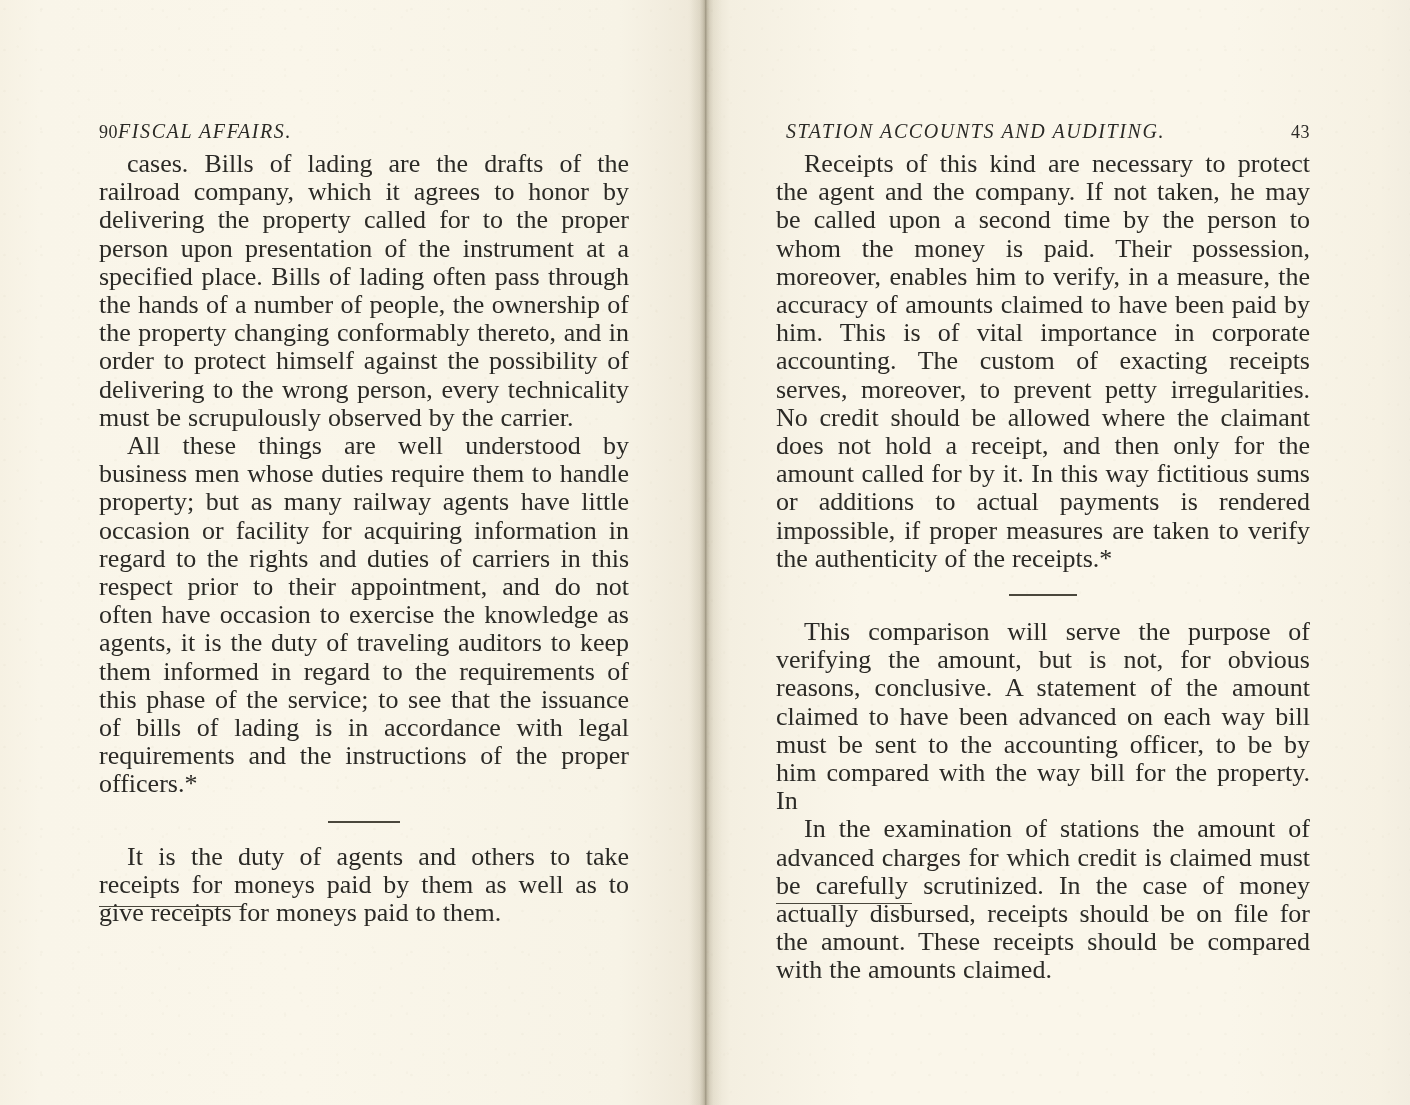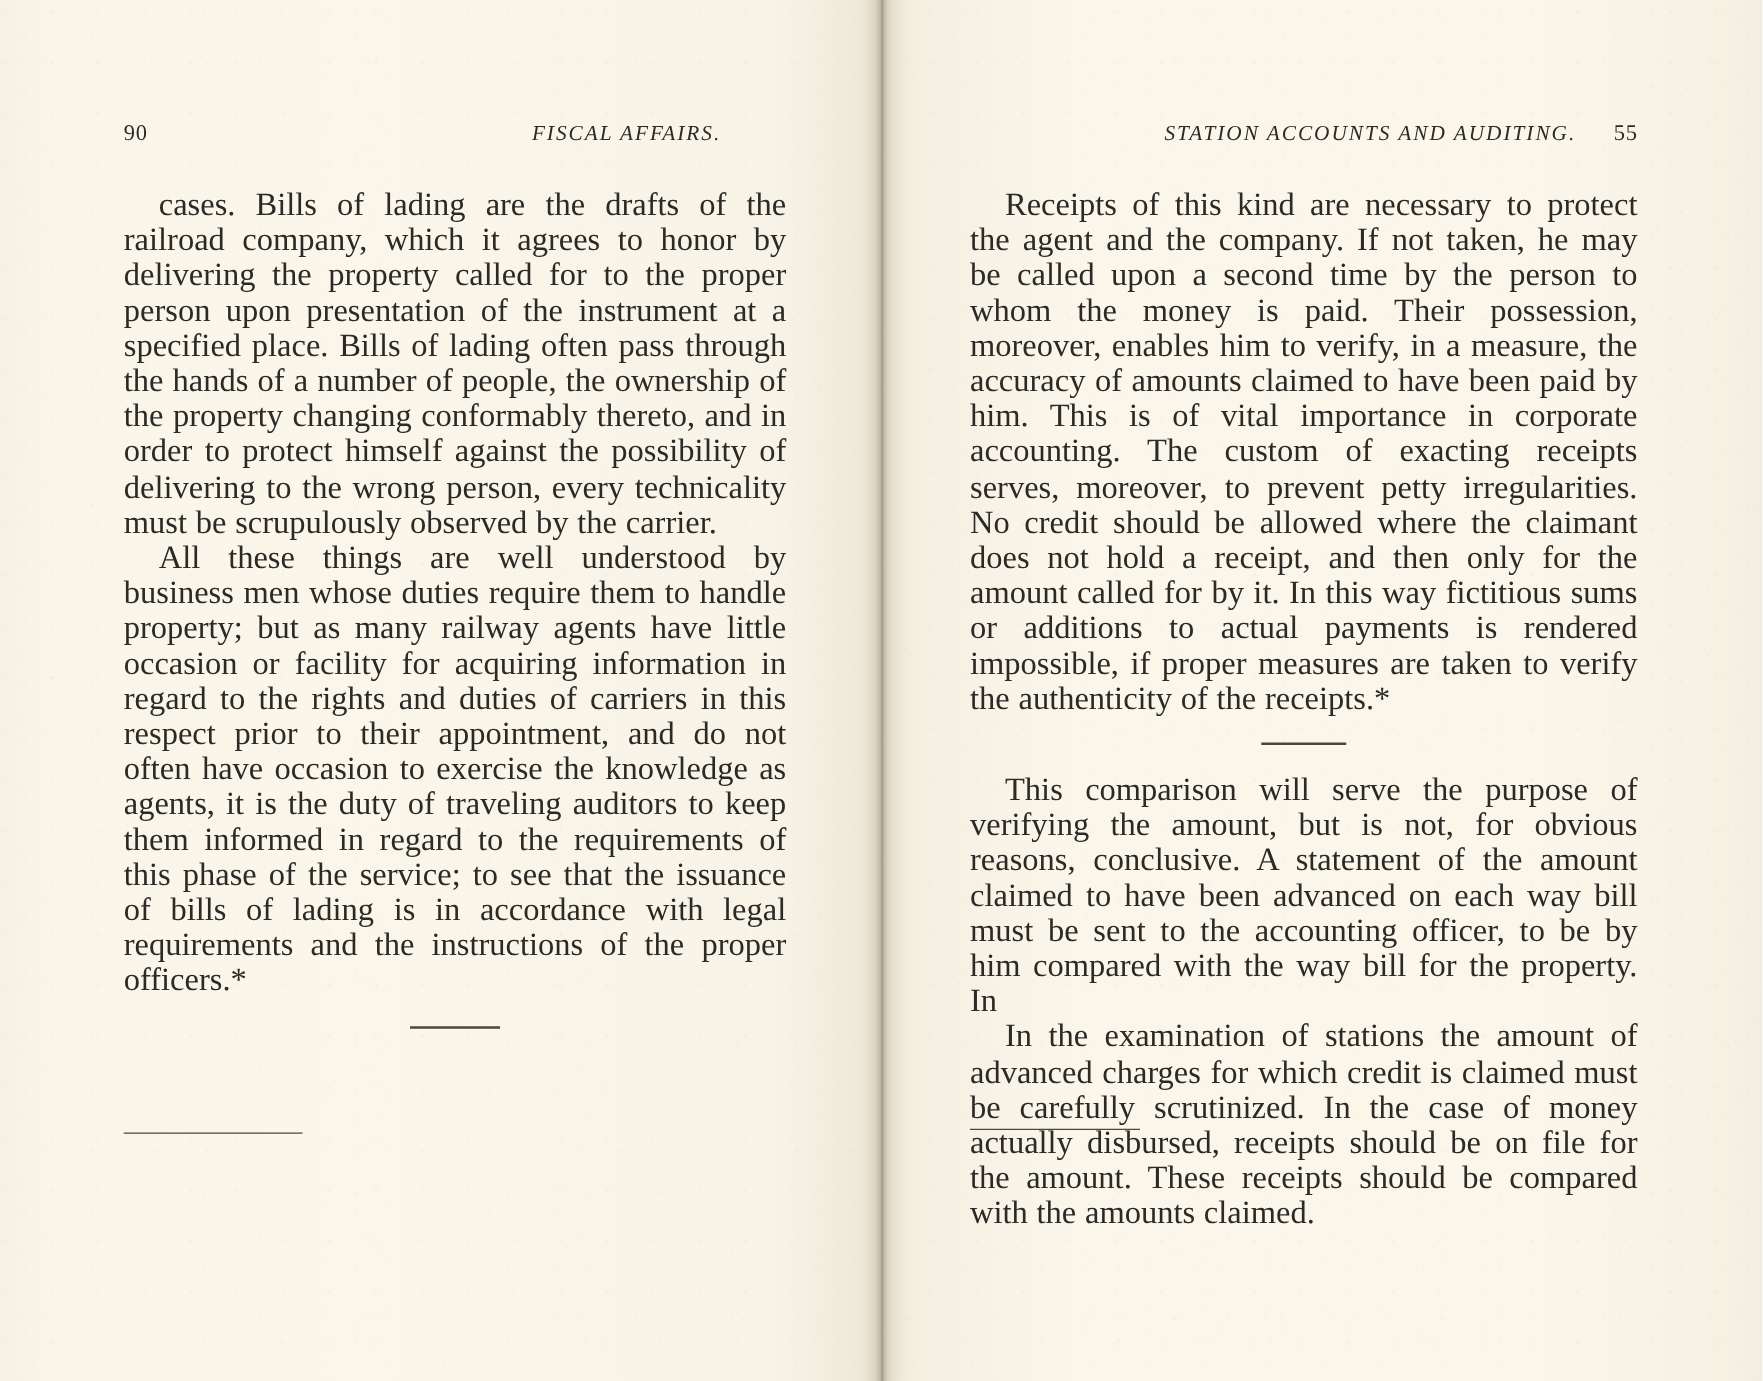--- a/index.html
+++ b/index.html
@@ -88,25 +88,26 @@
     height: 26px;
     margin-bottom: 28px;
   }
   .runhead .folio {
     font-size: 18px;
     letter-spacing: .5px;
     font-style: normal;
   }
   .runhead .title {
     flex: 1;
-    text-align: right;
+    text-align: left;
     font-style: italic;
-    font-size: 17px;
+    font-size: 20px;
     letter-spacing: 1.6px;
     white-space: nowrap;
+    margin-top: 24px;
   }
   .runhead.left-head .title  { padding-right: 52px; }
   .runhead.right-head .title { padding-left: 10px; padding-right: 30px; }
   .runhead.right-head .folio { order: 2; }
 
   p.body {
     margin: 0;
     text-align: justify;
     text-align-last: left;
     font-size: 26px;
@@ -167,34 +168,35 @@
         <span class="folio">90</span>
         <span class="title">FISCAL AFFAIRS.</span>
       </div>
 
       <p class="body">cases. Bills of lading are the drafts of the railroad company, which it agrees to honor by delivering the property called for to the proper person upon presentation of the instrument at a specified place. Bills of lading often pass through the hands of a number of people, the ownership of the property changing conformably thereto, and in order to protect himself against the possibility of delivering to the wrong person, every technicality must be scrupulously observed by the carrier.</p>
 
       <p class="body">All these things are well understood by business men whose duties require them to handle property; but as many railway agents have little occasion or facility for acquiring information in regard to the rights and duties of carriers in this respect prior to their appointment, and do not often have occasion to exercise the knowledge as agents, it is the duty of traveling auditors to keep them informed in regard to the requirements of this phase of the service; to see that the issuance of bills of lading is in accordance with legal requirements and the instructions of the proper officers.*</p>
 
       <div class="rule-center"></div>
 
+      <p class="body">It is the duty of agents and others to take receipts for moneys paid by them as well as to give receipts for moneys paid to them.</p>
     </div>
 
     <div class="footnote-zone">
       <div class="rule-footnote"></div>
     </div>
   </div>
 
   <div class="page page-right">
 
     <div class="textblock">
 
       <div class="runhead right-head">
         <span class="title">STATION ACCOUNTS AND AUDITING.</span>
-        <span class="folio">55</span>
+        <span class="folio">43</span>
       </div>
 
       <p class="body">Receipts of this kind are necessary to protect the agent and the company. If not taken, he may be called upon a second time by the person to whom the money is paid. Their possession, moreover, enables him to verify, in a measure, the accuracy of amounts claimed to have been paid by him. This is of vital importance in corporate accounting. The custom of exacting receipts serves, moreover, to prevent petty irregularities. No credit should be allowed where the claimant does not hold a receipt, and then only for the amount called for by it. In this way fictitious sums or additions to actual payments is rendered impossible, if proper measures are taken to verify the authenticity of the receipts.*</p>
 
       <div class="rule-center r-right"></div>
 
       <p class="body">This comparison will serve the purpose of verifying the amount, but is not, for obvious reasons, conclusive. A statement of the amount claimed to have been advanced on each way bill must be sent to the accounting officer, to be by him compared with the way bill for the property. In</p>
 
       <p class="body">In the examination of stations the amount of advanced charges for which credit is claimed must be carefully scrutinized. In the case of money actually disbursed, receipts should be on file for the amount. These receipts should be compared with the amounts claimed.</p>
     </div>

